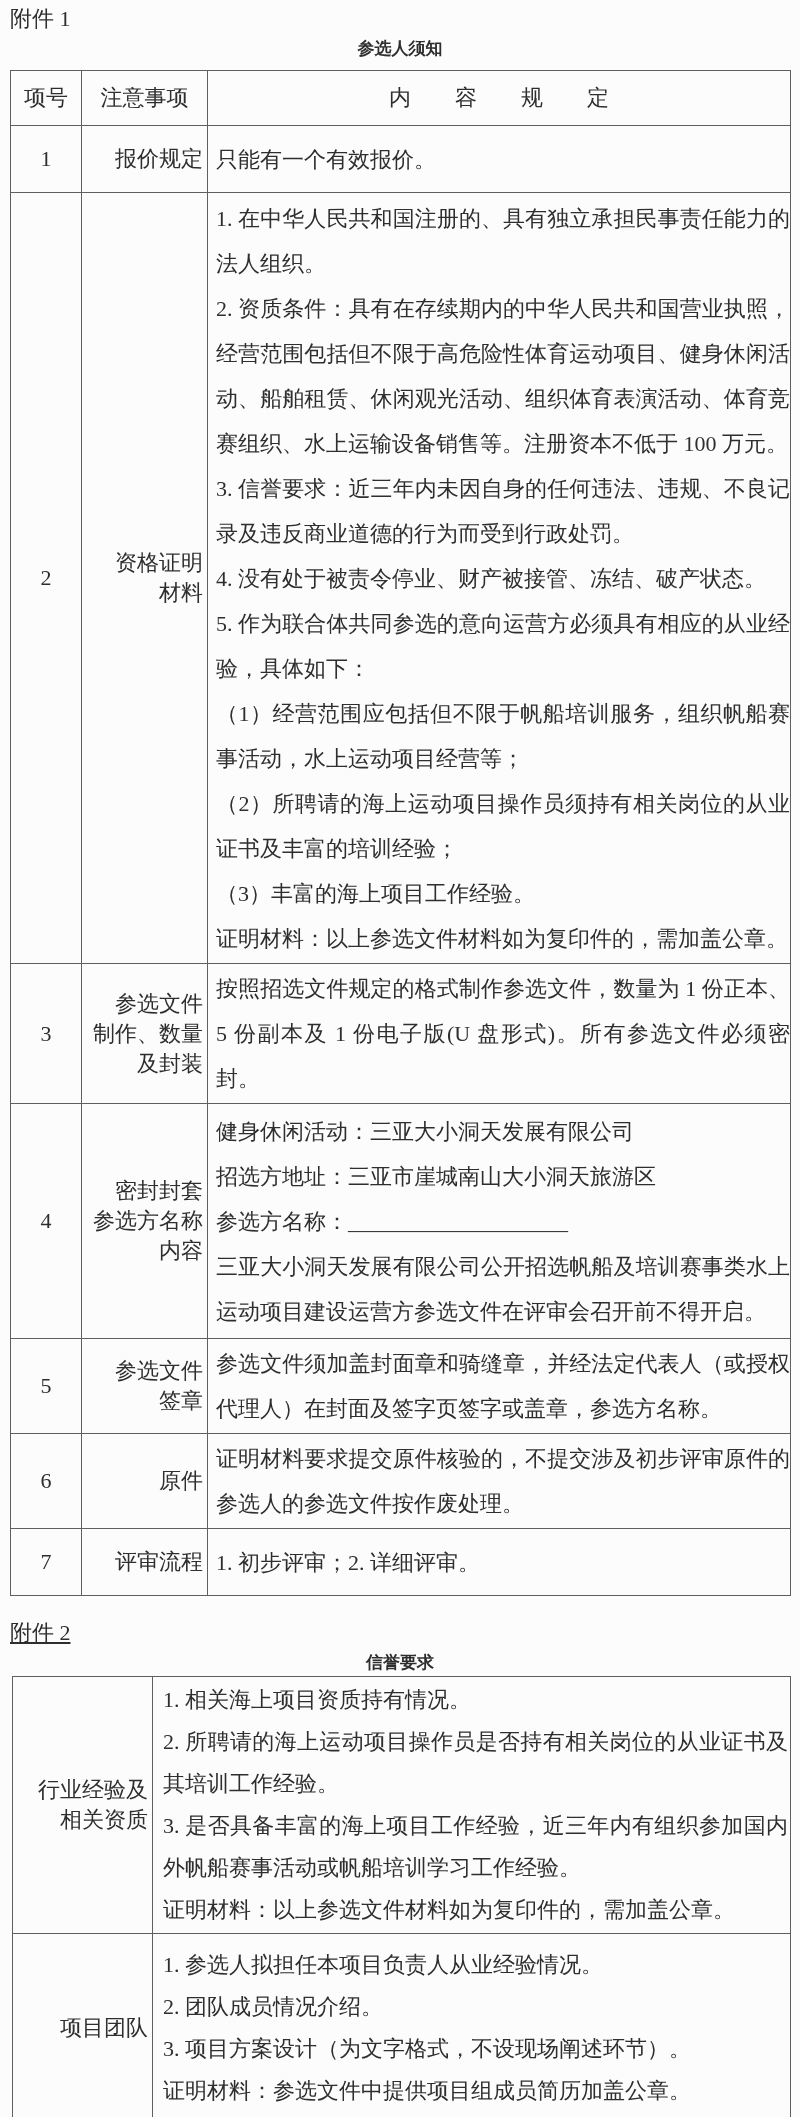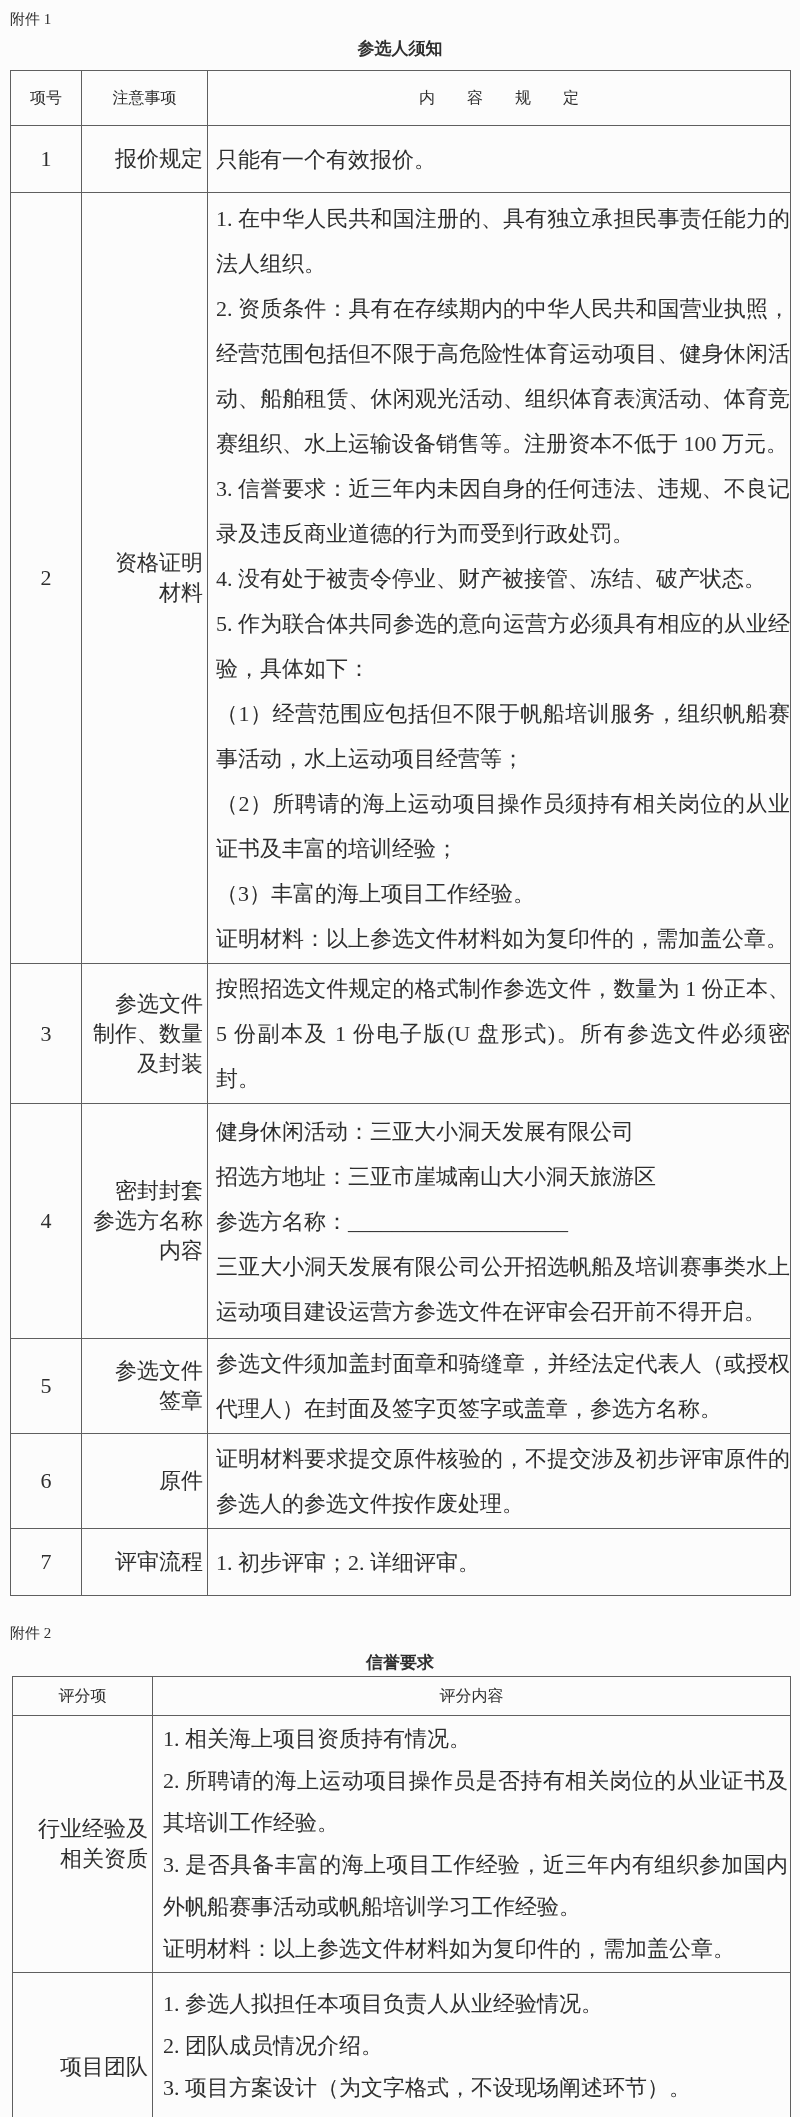--- a/index.html
+++ b/index.html
@@ -9,26 +9,27 @@
   }
   body {
     width: 800px;
     min-height: 2117px;
     box-sizing: border-box;
     padding: 6px 0 9px 0;
     color: #2e2e2e;
     font-family: "Liberation Serif", "DejaVu Serif", serif;
   }
   .attach-label {
-    font-size: 15px;
+    font-size: 22px;
     line-height: 26px;
     margin: 0 0 0 10px;
   }
   .attach-label.second {
     margin-top: 24px;
+    text-decoration: underline;
   }
   .doc-title {
     text-align: center;
     font-weight: bold;
     font-size: 17px;
     line-height: 26px;
     margin: 4px 0 0 0;
   }
   table {
     border-collapse: collapse;
@@ -57,21 +58,21 @@
   }
   .c-item {
     text-align: right;
     font-size: 22px;
     line-height: 30px;
     white-space: pre-line;
     padding: 0 4px;
   }
   .c-head {
     text-align: center;
-    font-size: 16px;
+    font-size: 22px;
     padding: 0 4px;
   }
   .c-content {
     font-size: 22px;
     line-height: 45px;
     text-align: justify;
     padding: 2px 0 2px 8px;
   }
   #score-table .c-content {
     line-height: 42px;
@@ -184,24 +185,20 @@
 <p class="attach-label second">附件 2</p>
 
 <h1 class="doc-title">信誉要求</h1>
 
 <table id="score-table">
   <colgroup>
     <col style="width:140px">
     <col style="width:638px">
   </colgroup>
   <tbody>
-      <tr class="t2-hdr">
-    <th class="c-head">评分项</th>
-    <th class="c-head">评分内容</th>
-  </tr>
   <tr class="t2-r0">
     <td class="c-item">行业经验及
 相关资质</td>
     <td class="c-content">
           <p>1. 相关海上项目资质持有情况。</p>
           <p>2. 所聘请的海上运动项目操作员是否持有相关岗位的从业证书及其培训工作经验。</p>
           <p>3. 是否具备丰富的海上项目工作经验，近三年内有组织参加国内外帆船赛事活动或帆船培训学习工作经验。</p>
           <p>证明材料：以上参选文件材料如为复印件的，需加盖公章。</p>
         </td>
   </tr>

